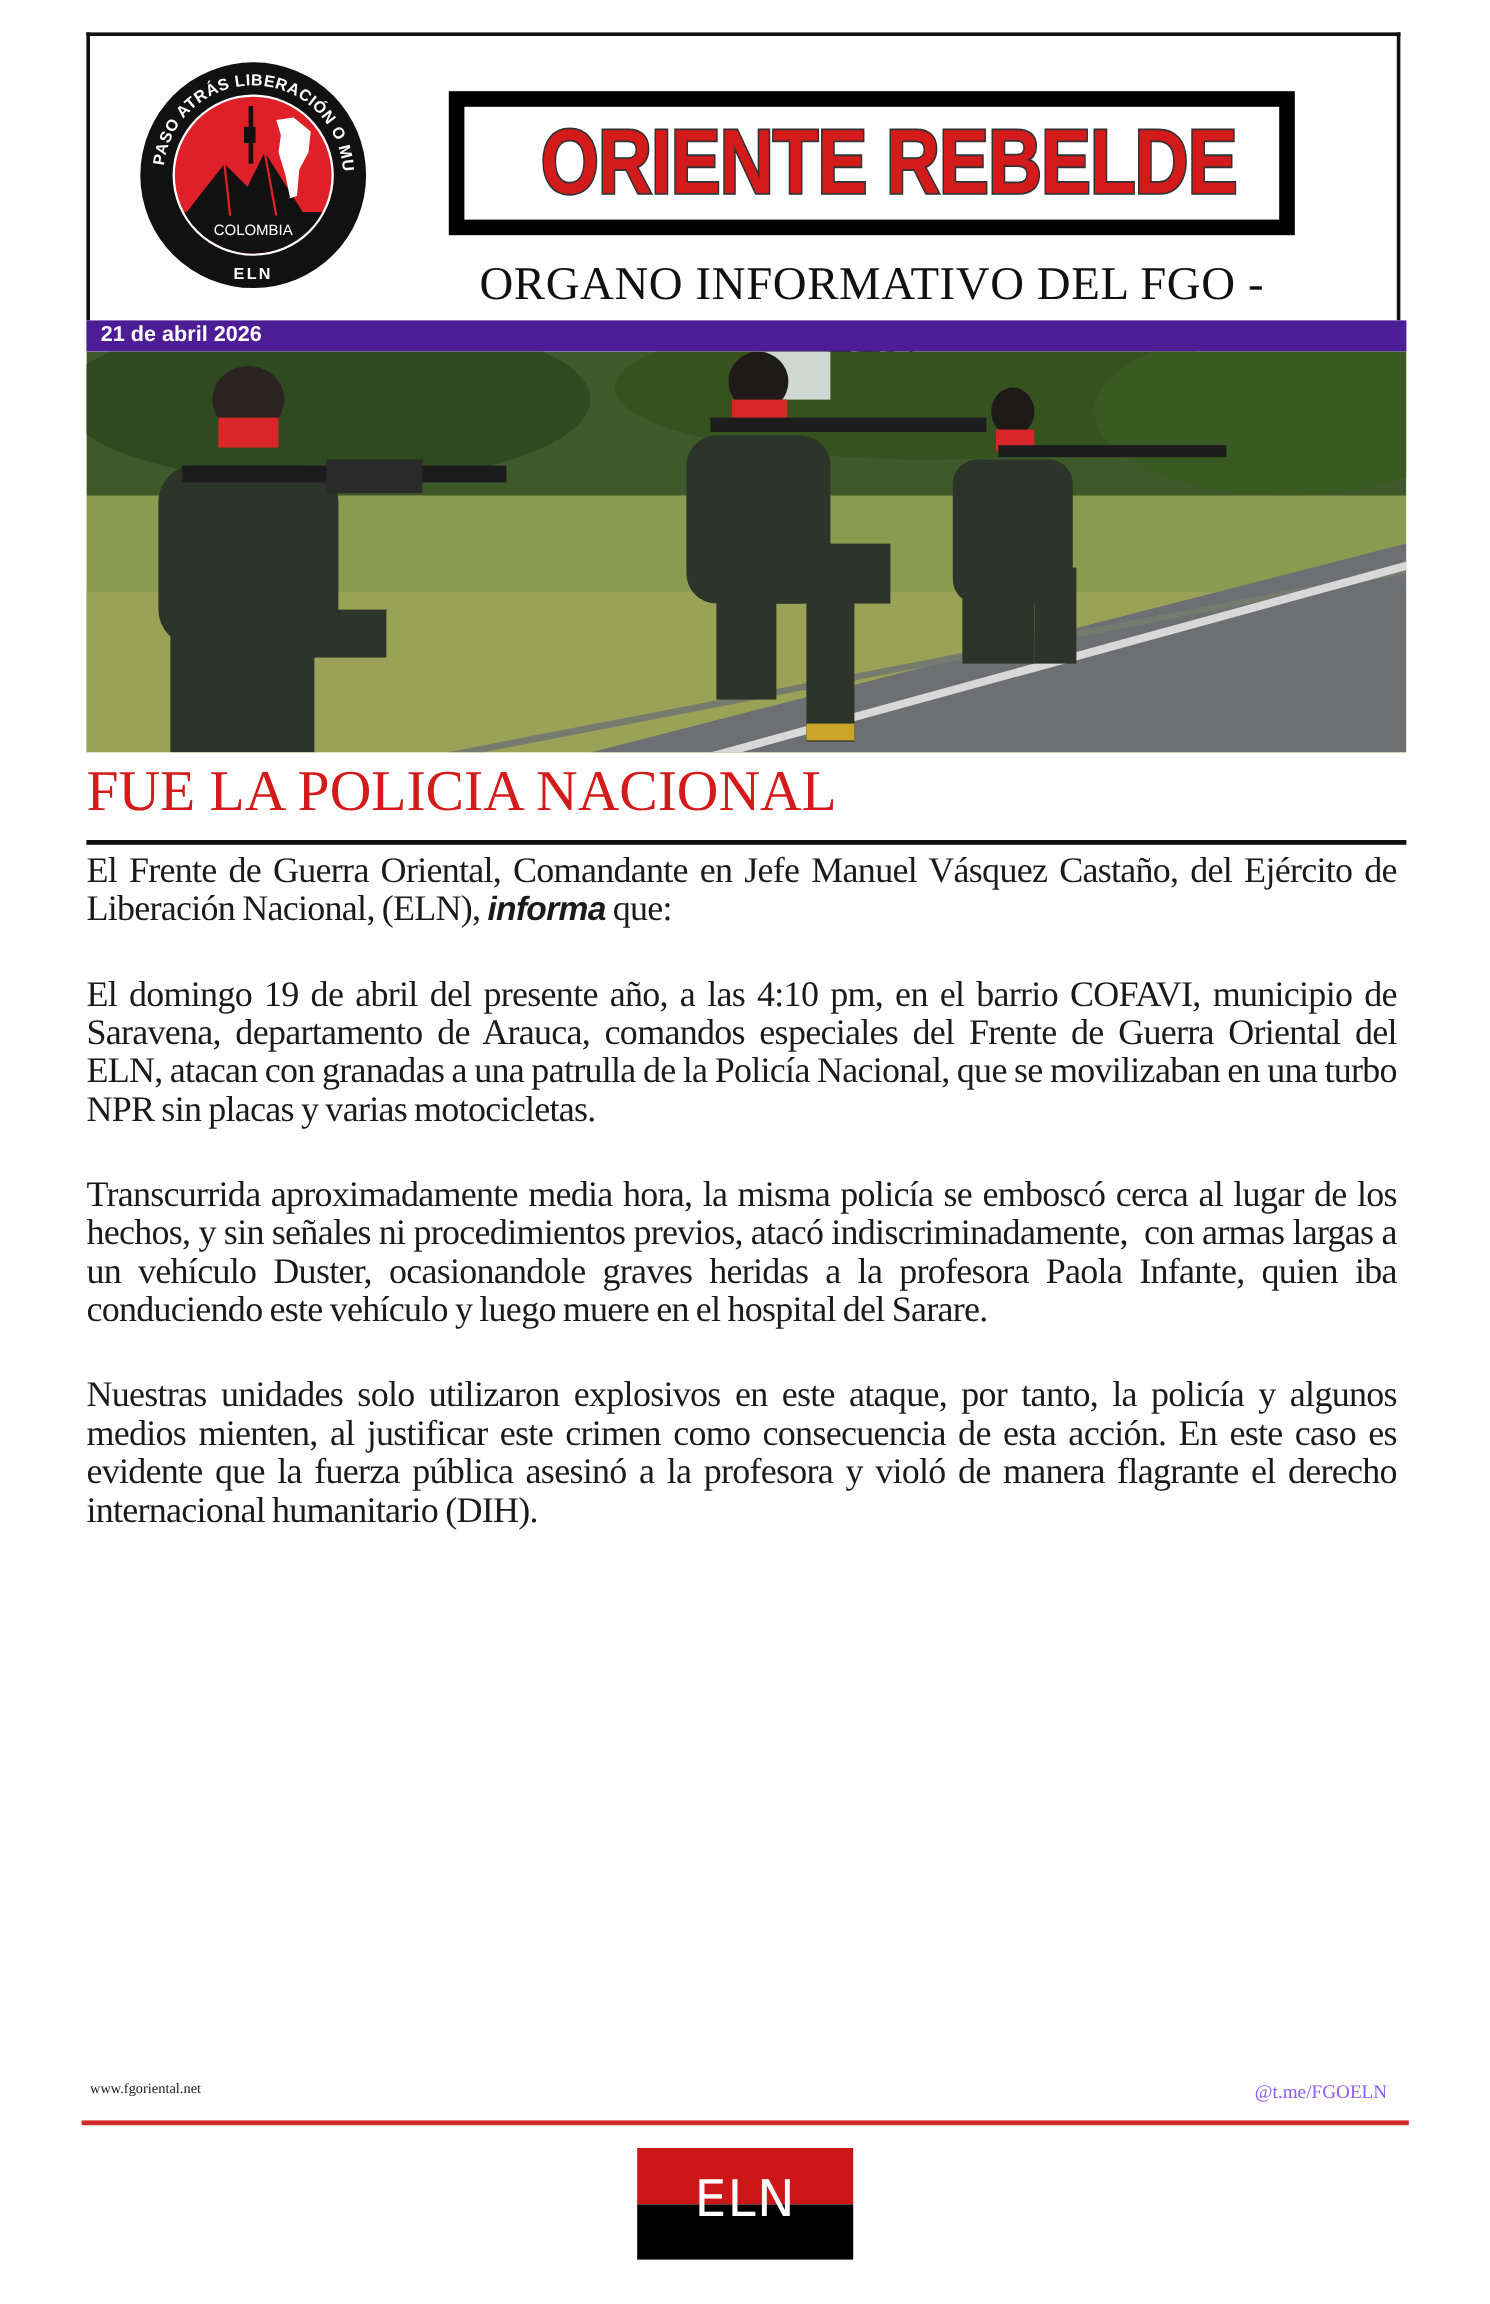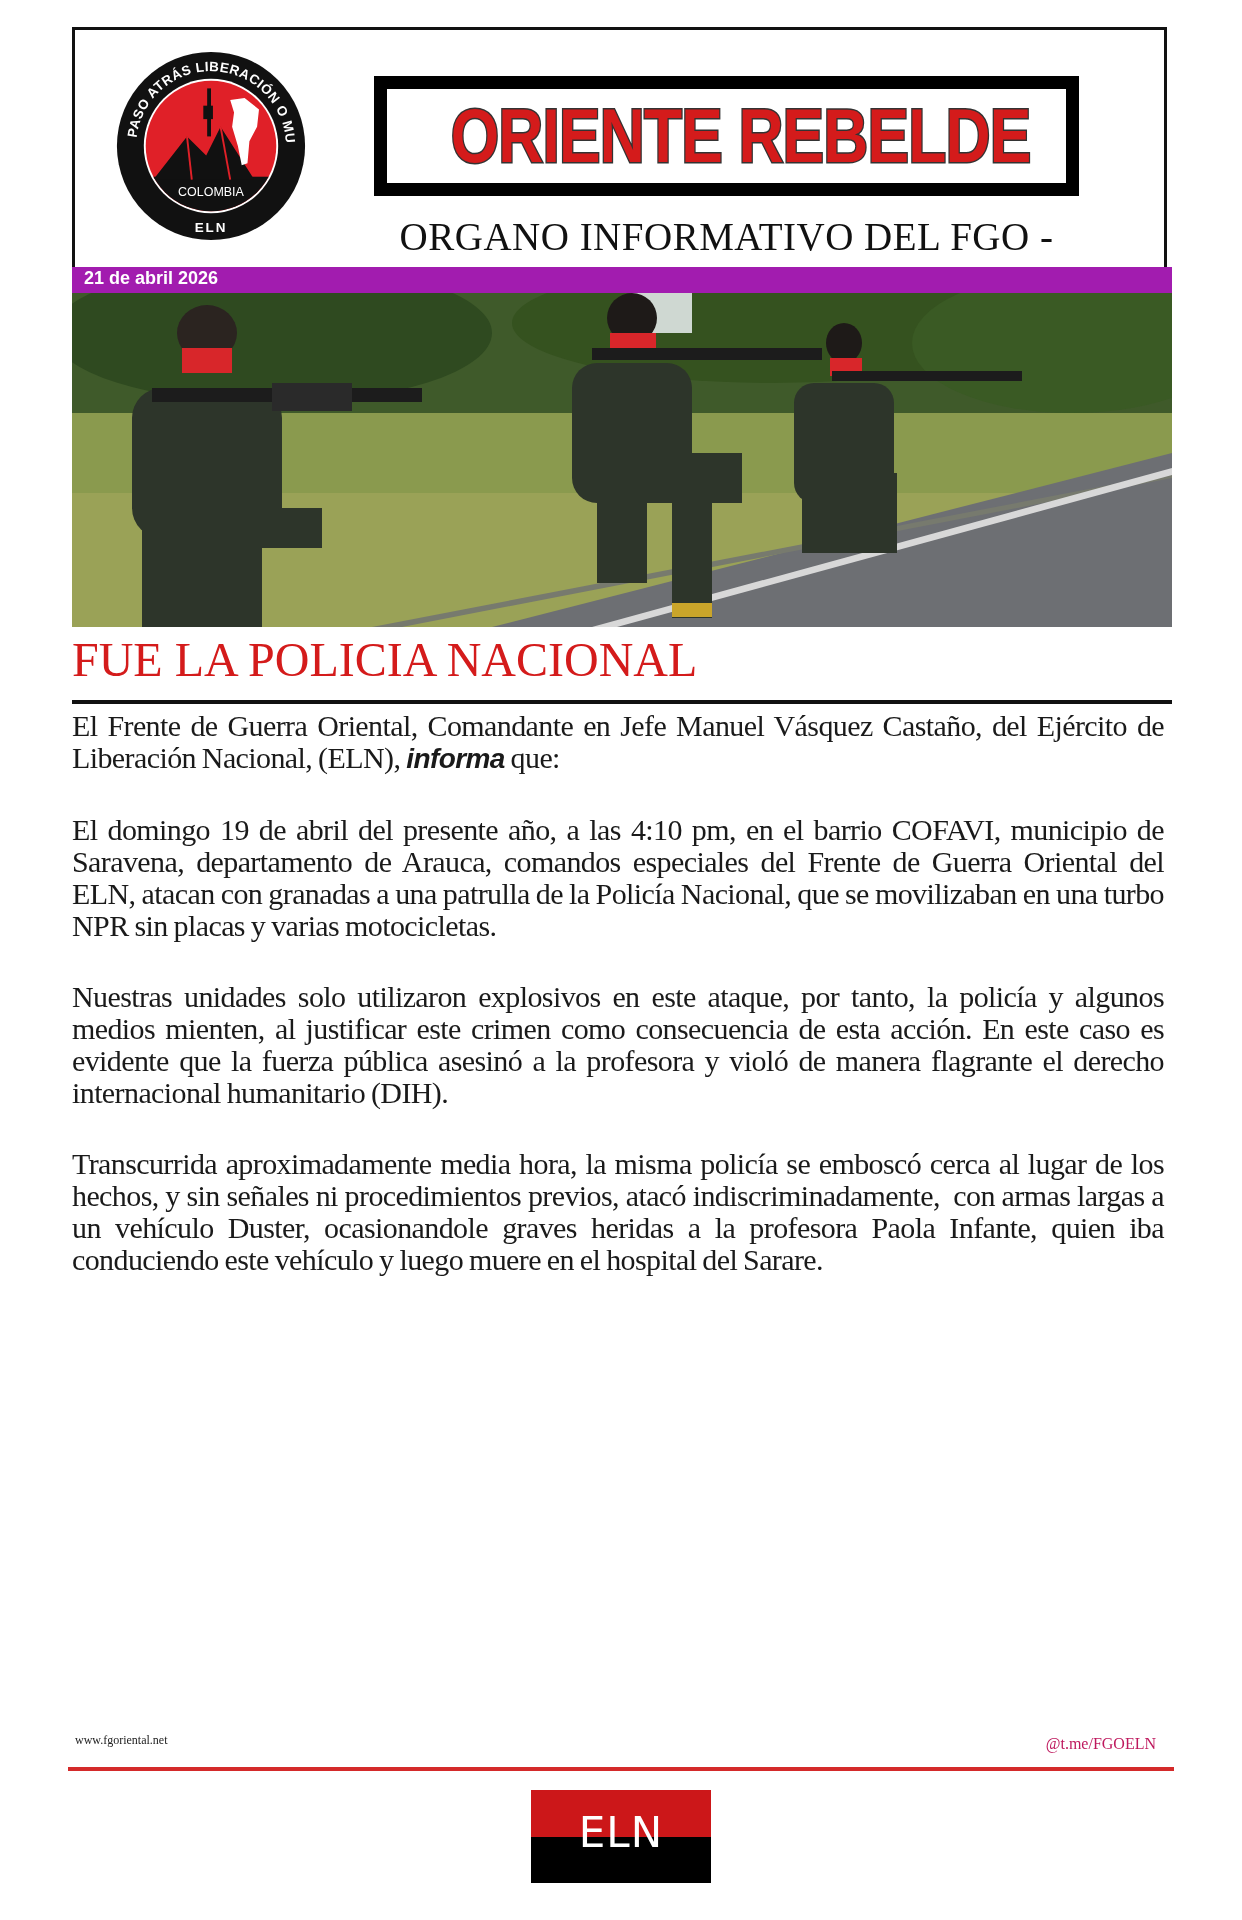--- a/index.html
+++ b/index.html
@@ -2,30 +2,30 @@
 <html><head>
 <meta charset="utf-8">
 <style>
   html, body { margin:0; padding:0; background:#ffffff; }
   body { width:1242px; height:1920px; position:relative; overflow:hidden; font-family:"Liberation Serif", serif; color:#1a1a1a; }
   .header-box { position:absolute; left:72px; top:27px; width:1095px; height:240px; border:3px solid #111; border-bottom:none; box-sizing:border-box; background:#fff; }
   .logo { position:absolute; left:115px; top:50px; width:192px; height:192px; }
   .title-box { position:absolute; left:374px; top:76px; width:705px; height:120px; border:13px solid #000; box-sizing:border-box; display:flex; align-items:center; }
   .title-text { font-family:"Liberation Sans", sans-serif; font-weight:bold; font-size:76px; color:#d41b1b; letter-spacing:-1px; transform:scaleX(0.82); white-space:nowrap; -webkit-text-stroke:3px #333; paint-order:stroke fill; line-height:1; }
   .subtitle { position:absolute; left:374px; top:214px; width:705px; text-align:center; font-family:"Liberation Serif", serif; font-size:39px; color:#111; letter-spacing:0.5px; }
-  .date-bar { position:absolute; left:72px; top:267px; width:1100px; height:26px; background:#a21caf; }
+  .date-bar { position:absolute; left:72px; top:267px; width:1100px; height:26px; background:#4c1d95; }
   .date-text { position:absolute; left:12px; top:1px; font-family:"Liberation Sans", sans-serif; font-weight:bold; font-size:18px; color:#fff; }
   .photo { position:absolute; left:72px; top:293px; width:1100px; height:334px; overflow:hidden; }
   .headline { position:absolute; left:72px; top:632px; width:1100px; text-align:left; font-family:"Liberation Serif", serif; font-size:48px; color:#d41b1b; letter-spacing:0px; }
   .rule-black { position:absolute; left:72px; top:700px; width:1100px; height:4px; background:#111; }
   .body-text { position:absolute; left:72px; top:710px; width:1092px; font-family:"Liberation Serif", serif; font-size:30px; line-height:32px; color:#1a1a1a; }
   .body-text p { margin:0 0 39px 0; text-align:justify; letter-spacing:-0.6px; word-spacing:-1px; }
   .bold-ital { font-family:"Liberation Sans", sans-serif; font-weight:bold; font-style:italic; font-size:28px; }
   .footer-url { position:absolute; left:75px; top:1733px; font-family:"Liberation Serif", serif; font-size:12px; color:#222; }
-  .footer-tg { position:absolute; right:86px; top:1735px; font-family:"Liberation Serif", serif; font-size:16px; color:#be185d; }
+  .footer-tg { position:absolute; right:86px; top:1735px; font-family:"Liberation Serif", serif; font-size:16px; color:#8b5cf6; }
   .rule-red { position:absolute; left:68px; top:1767px; width:1106px; height:4px; background:#d42a2a; }
   .flag { position:absolute; left:531px; top:1790px; width:180px; height:93px; }
   .flag-top { position:absolute; left:0; top:0; width:100%; height:50%; background:#cc1719; }
   .flag-bottom { position:absolute; left:0; top:50%; width:100%; height:50%; background:#000; }
   .flag-text { position:absolute; left:0; top:18px; width:100%; text-align:center; font-family:"DejaVu Sans", sans-serif; font-size:42px; color:#fff; letter-spacing:1px; }
 </style>
 </head>
 <body>
 
 <div class="header-box"></div>
@@ -110,22 +110,22 @@
     <rect x="760" y="78" width="190" height="10" fill="#1c1c1c"></rect>
   </svg>
 </div>
 
 <h1 class="headline" style="margin:0;font-weight:normal;">FUE LA POLICIA NACIONAL</h1>
 <div class="rule-black"></div>
 
 <div class="body-text">
   <p><span>El Frente de Guerra Oriental, Comandante en Jefe Manuel Vásquez Castaño, del Ejército de Liberación Nacional, (ELN), </span><span class="bold-ital">informa</span><span> que:</span></p>
   <p>El domingo 19 de abril del presente año, a las 4:10 pm, en el barrio COFAVI, municipio de Saravena, departamento de Arauca, comandos especiales del Frente de Guerra Oriental del ELN, atacan con granadas a una patrulla de la Policía Nacional, que se movilizaban en una turbo NPR sin placas y varias motocicletas.</p>
+  <p style="white-space:pre-wrap;">Transcurrida aproximadamente media hora, la misma policía se emboscó cerca al lugar de los hechos, y sin señales ni procedimientos previos, atacó indiscriminadamente,  con armas largas a un vehículo Duster, ocasionandole graves heridas a la profesora Paola Infante, quien iba conduciendo este vehículo y luego muere en el hospital del Sarare.</p>
   <p>Nuestras unidades solo utilizaron explosivos en este ataque, por tanto, la policía y algunos medios mienten, al justificar este crimen como consecuencia de esta acción. En este caso es evidente que la fuerza pública asesinó a la profesora y violó de manera flagrante el derecho internacional humanitario (DIH).</p>
-  <p style="white-space:pre-wrap;">Transcurrida aproximadamente media hora, la misma policía se emboscó cerca al lugar de los hechos, y sin señales ni procedimientos previos, atacó indiscriminadamente,  con armas largas a un vehículo Duster, ocasionandole graves heridas a la profesora Paola Infante, quien iba conduciendo este vehículo y luego muere en el hospital del Sarare.</p>
 </div>
 
 <a class="footer-url">www.fgoriental.net</a>
 <a class="footer-tg">@t.me/FGOELN</a>
 <div class="rule-red"></div>
 <div class="flag">
   <div class="flag-top"></div>
   <div class="flag-bottom"></div>
   <div class="flag-text">ELN</div>
 </div>

